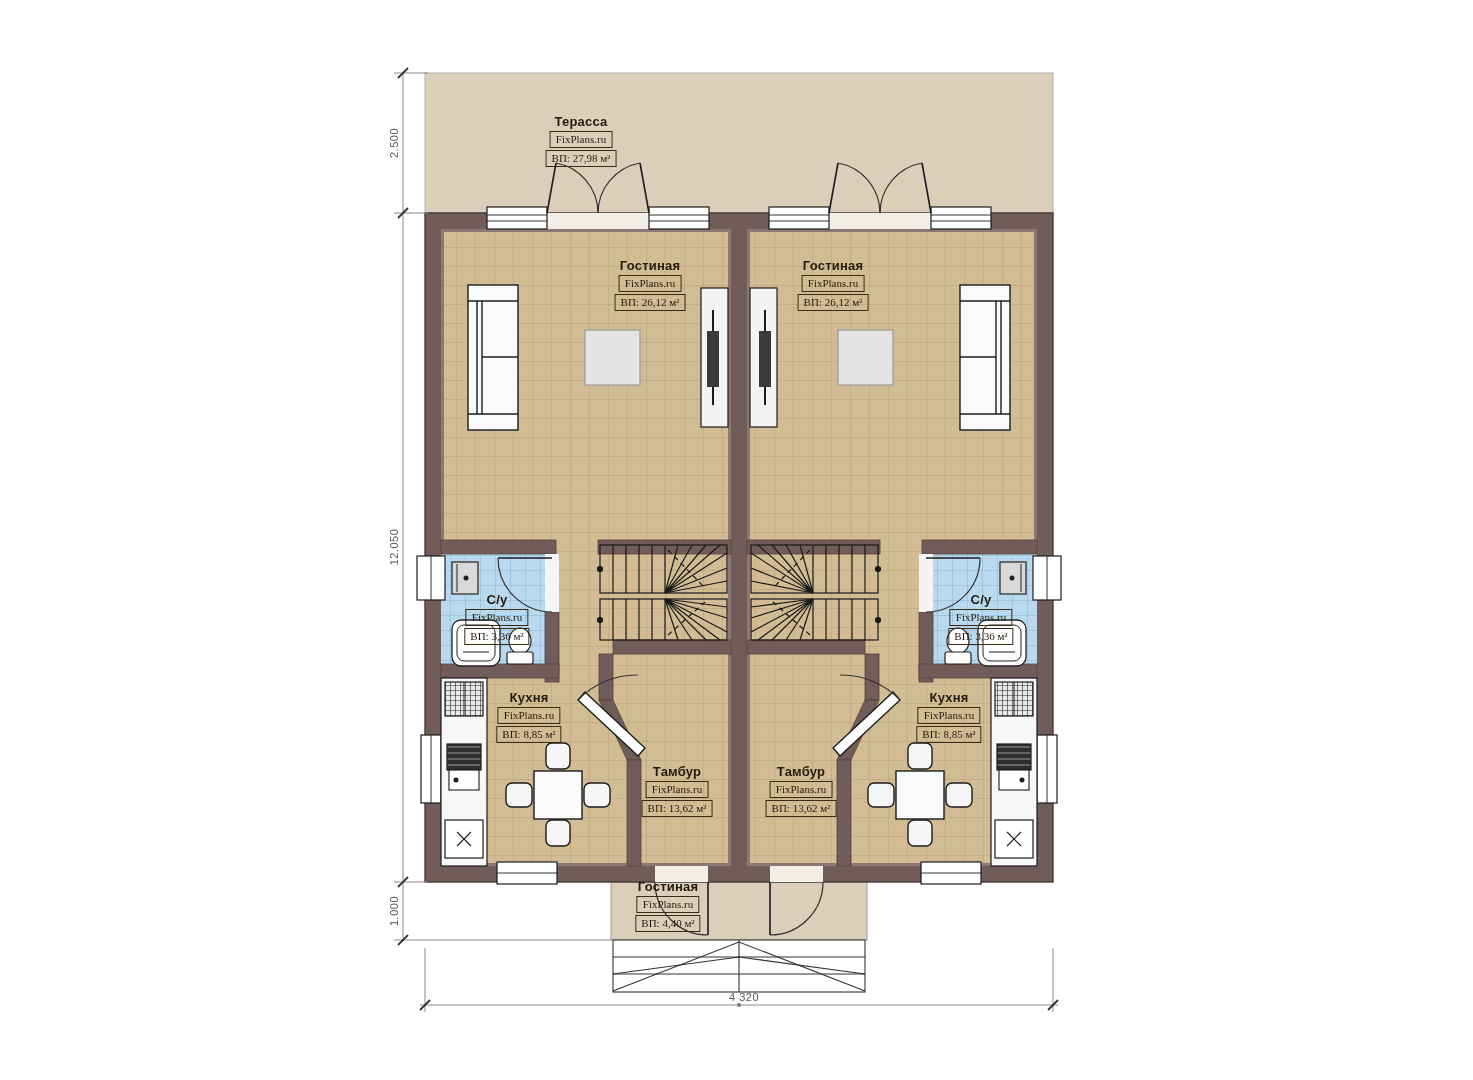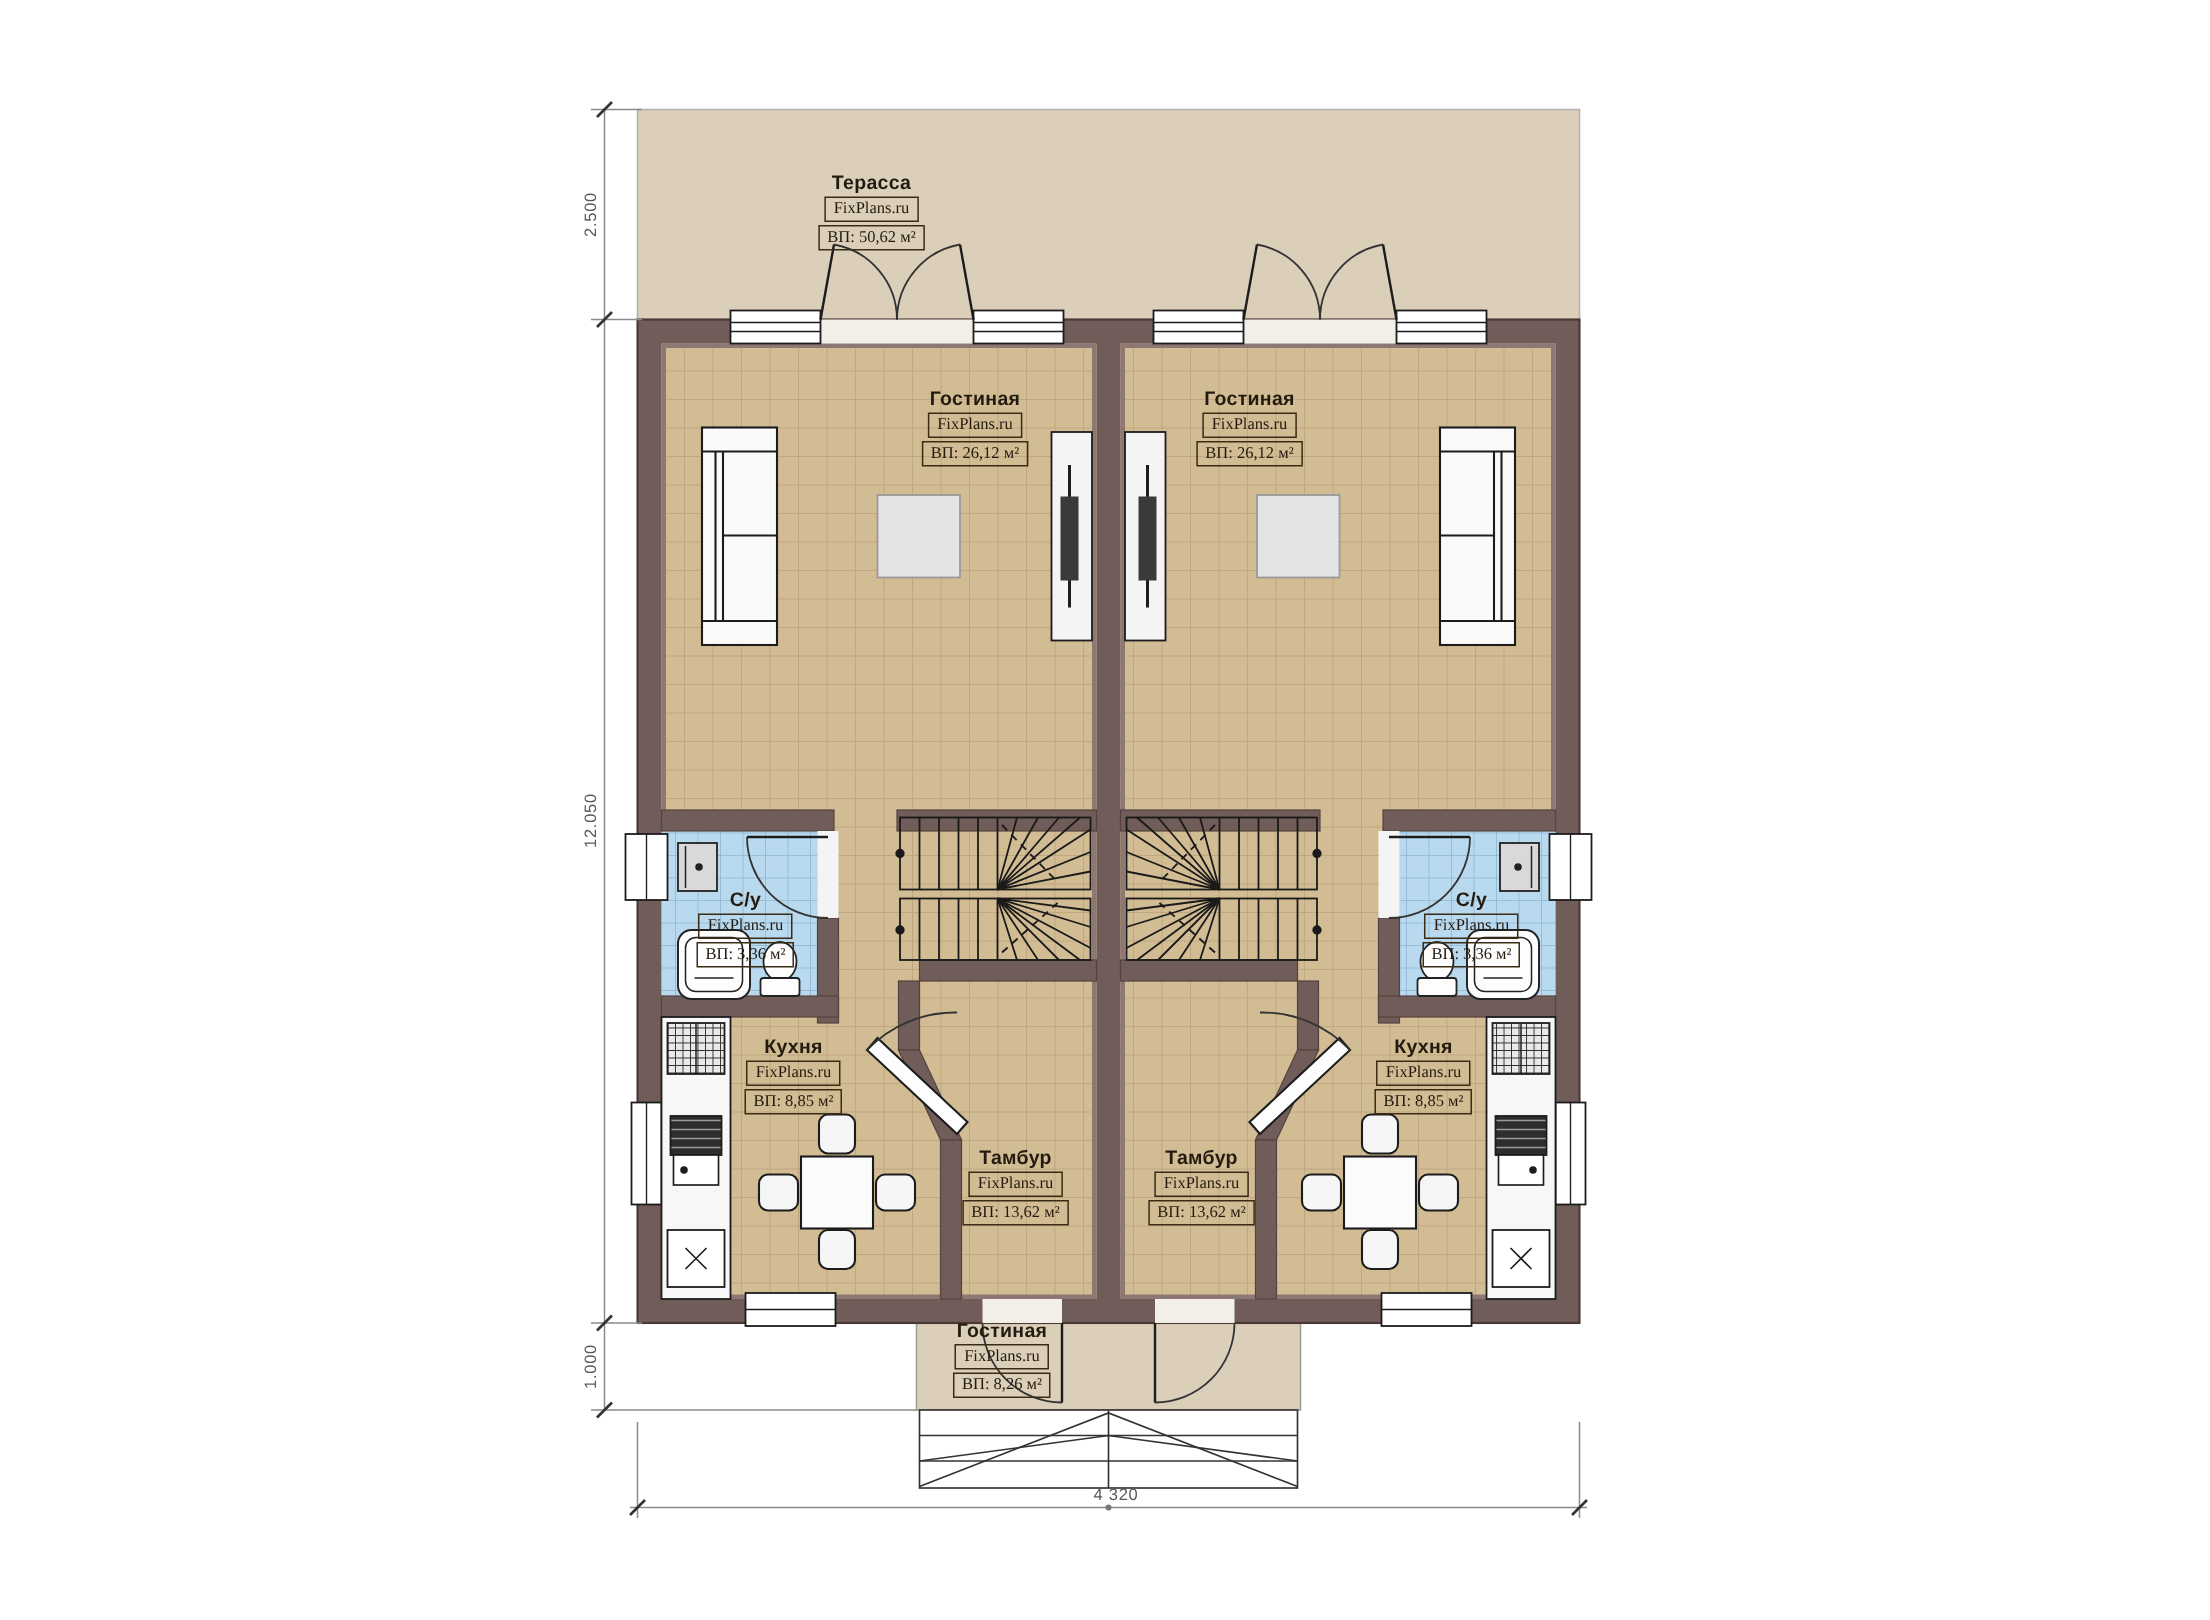--- a/index.html
+++ b/index.html
@@ -201,21 +201,21 @@
     <path d="M398 887L408 877"></path>
     <path d="M398 945L408 935"></path>
     <path d="M420 1010L430 1000"></path>
     <path d="M1048 1010L1058 1000"></path>
   </g>
 </svg>
 
 <div class="room-label" style="left:581px;top:114px">
   <div class="room-title">Терасса</div>
   <div class="room-box">FixPlans.ru</div>
-  <div class="room-box">ВП: 50,62 м²</div>
+  <div class="room-box">ВП: 27,98 м²</div>
 </div>
 
 <div class="room-label" style="left:650px;top:258px">
   <div class="room-title">Гостиная</div>
   <div class="room-box">FixPlans.ru</div>
   <div class="room-box">ВП: 26,12 м²</div>
 </div>
 
 <div class="room-label" style="left:833px;top:258px">
   <div class="room-title">Гостиная</div>
@@ -255,21 +255,21 @@
 
 <div class="room-label" style="left:801px;top:764px">
   <div class="room-title">Тамбур</div>
   <div class="room-box">FixPlans.ru</div>
   <div class="room-box">ВП: 13,62 м²</div>
 </div>
 
 <div class="room-label" style="left:668px;top:879px">
   <div class="room-title">Гостиная</div>
   <div class="room-box">FixPlans.ru</div>
-  <div class="room-box">ВП: 8,26 м²</div>
+  <div class="room-box">ВП: 4,40 м²</div>
 </div>
 
 <div class="dim-label v" style="left:394px;top:143px">2.500</div>
 <div class="dim-label v" style="left:394px;top:547px">12.050</div>
 <div class="dim-label v" style="left:394px;top:911px">1.000</div>
 <div class="dim-label h" style="left:744px;top:997px">4 320</div>
 
 </div>
 
 </body></html>

